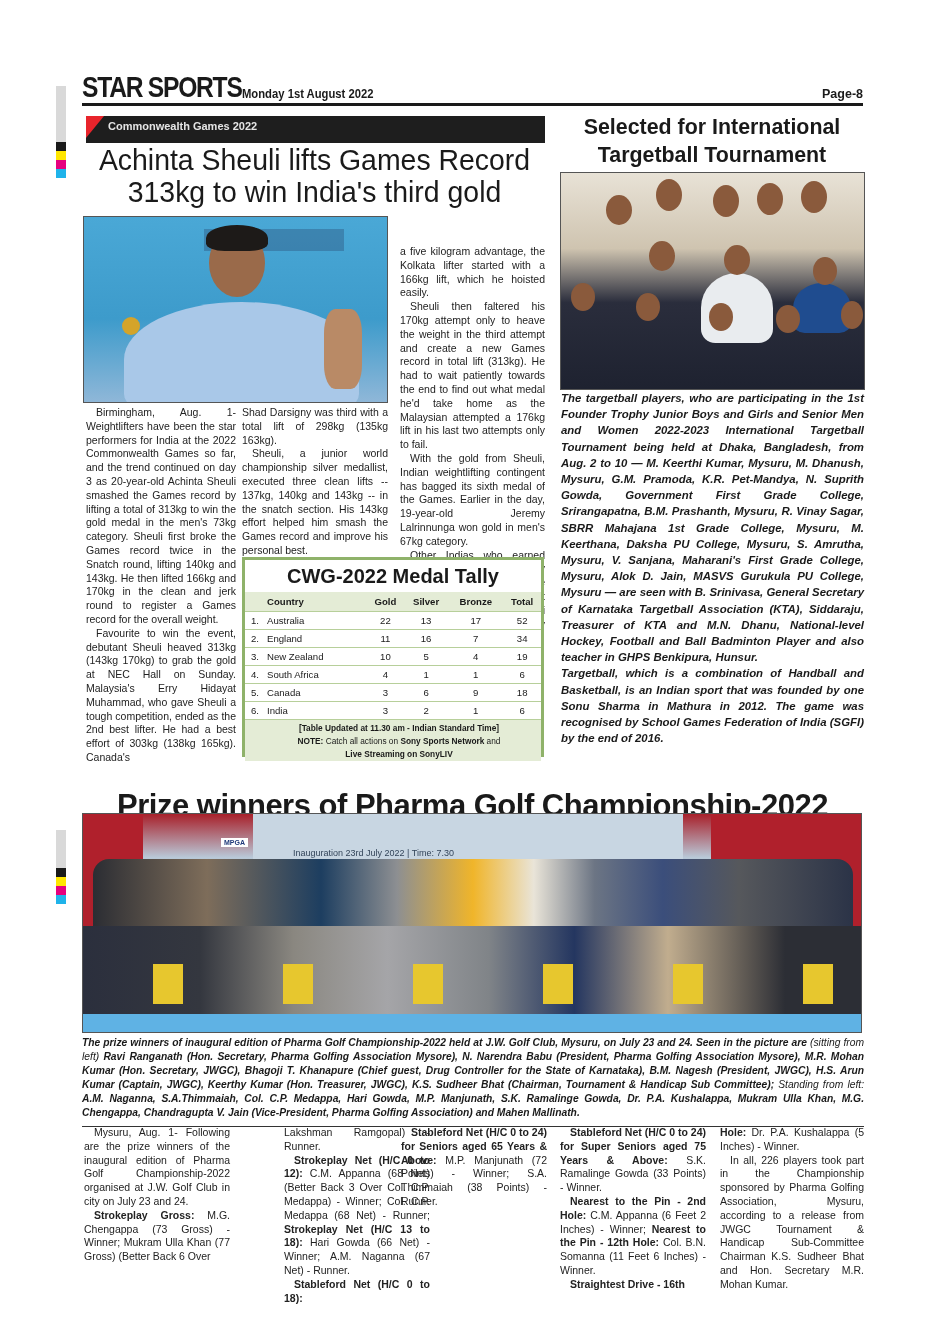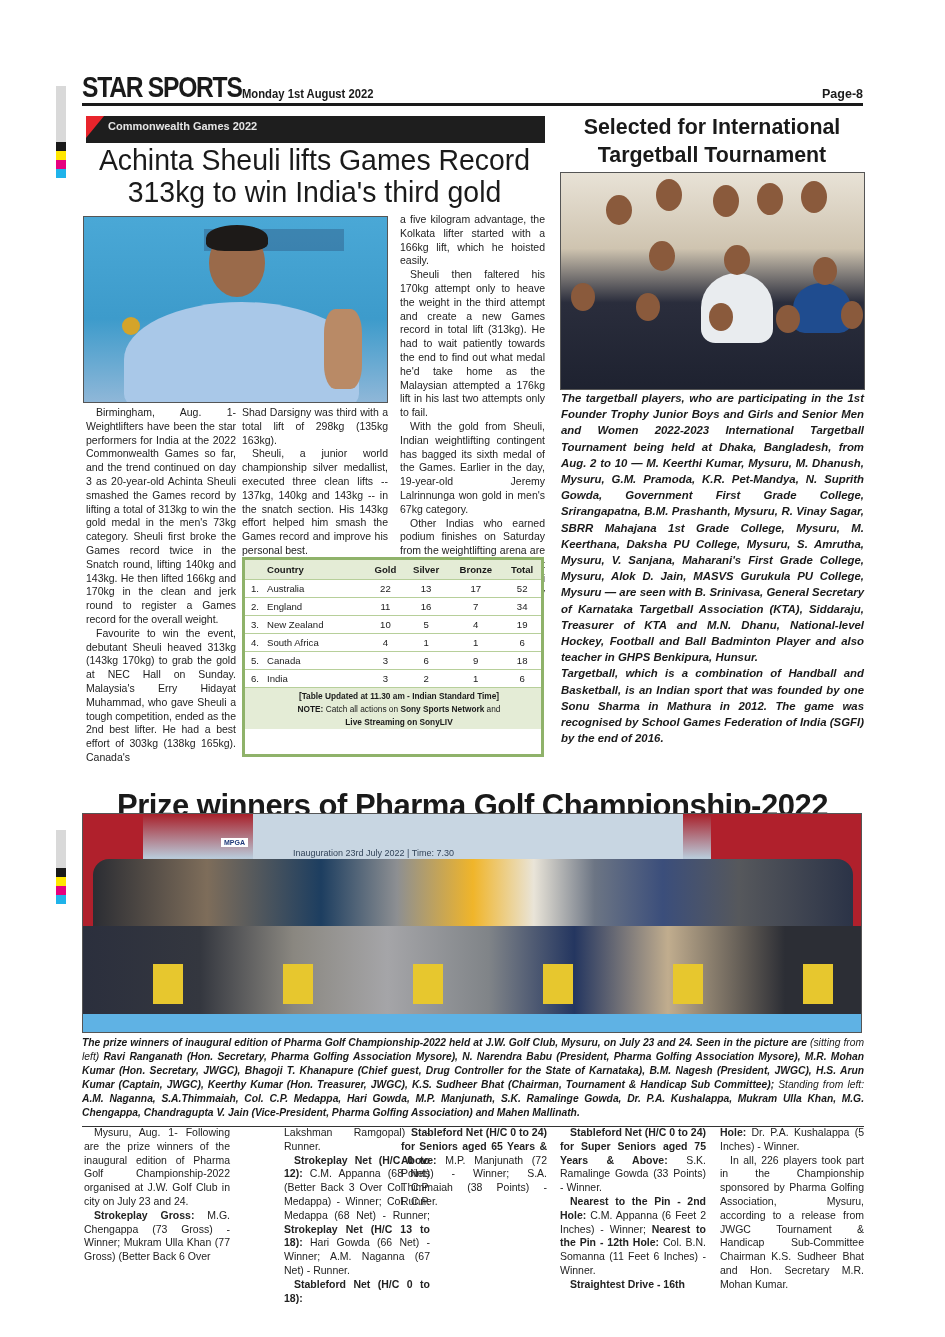--- a/index.html
+++ b/index.html
@@ -94,27 +94,28 @@
 <div class="col" style="left:86px;top:406px;width:150px;">
   <p>Birmingham, Aug. 1- Weightlifters have been the star performers for India at the 2022 Commonwealth Games so far, and the trend continued on day 3 as 20-year-old Achinta Sheuli smashed the Games record by lifting a total of 313kg to win the gold medal in the men's 73kg category. Sheuli first broke the Games record twice in the Snatch round, lifting 140kg and 143kg. He then lifted 166kg and 170kg in the clean and jerk round to register a Games record for the overall weight.</p>
   <p>Favourite to win the event, debutant Sheuli heaved 313kg (143kg 170kg) to grab the gold at NEC Hall on Sunday. Malaysia's Erry Hidayat Muhammad, who gave Sheuli a tough competition, ended as the 2nd best lifter. He had a best effort of 303kg (138kg 165kg). Canada's</p>
 </div>
 <div class="col" style="left:242px;top:406px;width:146px;">
   <p style="text-indent:0;">Shad Darsigny was third with a total lift of 298kg (135kg 163kg).</p>
   <p>Sheuli, a junior world championship silver medallist, executed three clean lifts -- 137kg, 140kg and 143kg -- in the snatch section. His 143kg effort helped him smash the Games record and improve his personal best.</p>
   <p>Heading into clean an jerk with</p>
 </div>
 <div class="col" style="left:400px;top:213px;width:145px;">
-  <p style="text-indent:0;">a five kilogram advantage, the Kolkata lifter started with a 166kg lift, which he hoisted easily.</p>
+  <p style="text-indent:0;margin-top:32px;">a five kilogram advantage, the Kolkata lifter started with a 166kg lift, which he hoisted easily.</p>
   <p>Sheuli then faltered his 170kg attempt only to heave the weight in the third attempt and create a new Games record in total lift (313kg). He had to wait patiently towards the end to find out what medal he'd take home as the Malaysian attempted a 176kg lift in his last two attempts only to fail.</p>
   <p>With the gold from Sheuli, Indian weightlifting contingent has bagged its sixth medal of the Games. Earlier in the day, 19-year-old Jeremy Lalrinnunga won gold in men's 67kg category.</p>
   <p>Other Indias who earned podium finishes on Saturday from the weightlifting arena are Mirabai Chanu (gold), Sanket Sargar (silver), Bidyarani Devi (silver) and Gururaj Poojary (bronze).</p>
 </div>
 
 <div class="tally">
+  <div class="t-title">CWG-2022 Medal Tally</div>
   <table>
     <thead>
       <tr>
         <th></th>
         <th class="country">Country</th>
         <th>Gold</th>
         <th>Silver</th>
         <th>Bronze</th>
         <th>Total</th>
       </tr>

